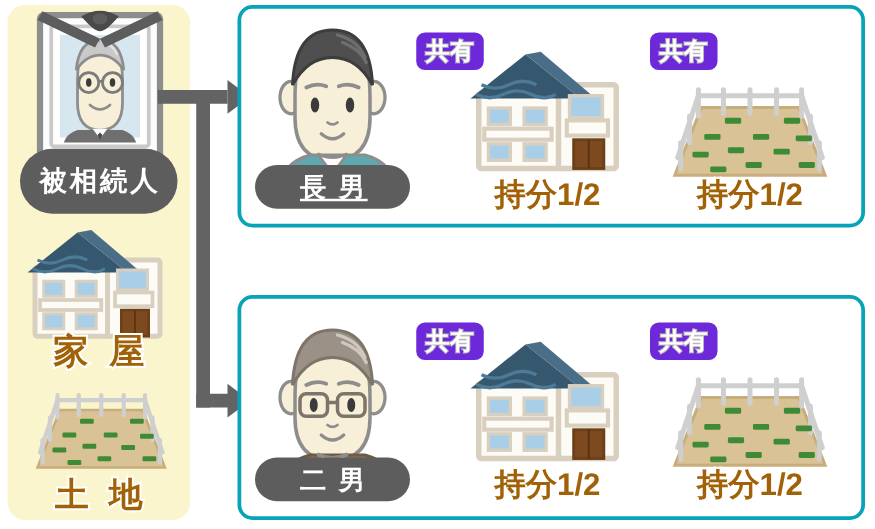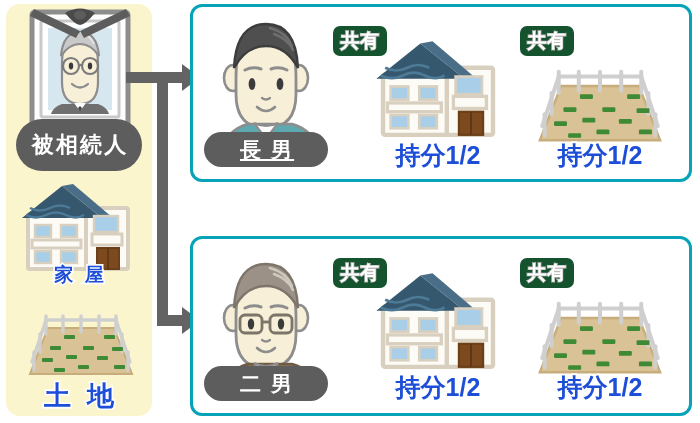--- a/index.html
+++ b/index.html
@@ -39,37 +39,37 @@
     display: flex; align-items: center; justify-content: center;
     font-weight: 700;
     letter-spacing: 0.10em;
     white-space: nowrap;
     text-indent: 0.10em;
   }
 
   
   .tag {
     position: absolute;
-    background: #14532d;
+    background: #6d28d9;
     border-radius: 7px;
     display:flex; align-items:center; justify-content:center;
     font-weight: 700;
     font-size: 19px;
     color: #ffffff;
     -webkit-text-stroke: 1.6px #b9b9b9;
     paint-order: stroke fill;
     letter-spacing: 0.02em;
     white-space: nowrap;
   }
 
   
   .caption {
     position: absolute;
     font-weight: 700;
-    color: #1d4ed8;
+    color: #a16207;
     white-space: nowrap;
     -webkit-text-stroke: 3.2px #ffffff;
     paint-order: stroke fill;
     text-align: center;
   }
   .caption.jp { letter-spacing: 0.16em; text-indent: 0.16em; }
 
   
   .connector { position: absolute; left: 126px; top: 60px; }
 </style>
@@ -120,21 +120,21 @@
     <rect x="17" y="47" width="16" height="12" fill="#a9cfe8" stroke="#d9cfbf" stroke-width="2.4"></rect>
     <rect x="43" y="47" width="16" height="12" fill="#a9cfe8" stroke="#d9cfbf" stroke-width="2.4"></rect>
     <rect x="14" y="62" width="49" height="8" fill="#fdfbf6" stroke="#d9cfbf" stroke-width="3"></rect>
     <rect x="17" y="73" width="16" height="12" fill="#a9cfe8" stroke="#d9cfbf" stroke-width="2.4"></rect>
     <rect x="43" y="73" width="16" height="12" fill="#a9cfe8" stroke="#d9cfbf" stroke-width="2.4"></rect>
     <rect x="76" y="38" width="24" height="16" fill="#a9cfe8" stroke="#d9cfbf" stroke-width="2.4"></rect>
     <rect x="74" y="56" width="30" height="11" fill="#fdfbf6" stroke="#d9cfbf" stroke-width="3"></rect>
     <rect x="79" y="70" width="22" height="21" fill="#7c4a1e" stroke="#6b3f18" stroke-width="2"></rect>
     <line x1="90" y1="70" x2="90" y2="91" stroke="#5d3514" stroke-width="1.6"></line>
   </svg>
-  <div class="caption jp" style="left:16px; top:262px; width:126px; font-size:19px;">家 屋</div>
+  <div class="caption jp" style="left:16px; top:262px; width:126px; font-size:28px;">家 屋</div>
 
   <svg class="fig" style="left:20px; top:306px;" width="122" height="78" viewBox="0 0 122 78">
     <path d="M28 22 L94 22 L112 68 L10 68 z" fill="#d9c295" stroke="#c7ad7c" stroke-width="2"></path>
     <g fill="none" stroke="#cfcfcf" stroke-width="3.4" stroke-linecap="round">
       <line x1="26" y1="14" x2="96" y2="14"></line>
       <line x1="26" y1="14" x2="12" y2="56"></line>
       <line x1="96" y1="14" x2="110" y2="56"></line>
       <line x1="26" y1="10" x2="26" y2="28"></line>
       <line x1="43" y1="10" x2="43" y2="26"></line>
       <line x1="61" y1="10" x2="61" y2="26"></line>

